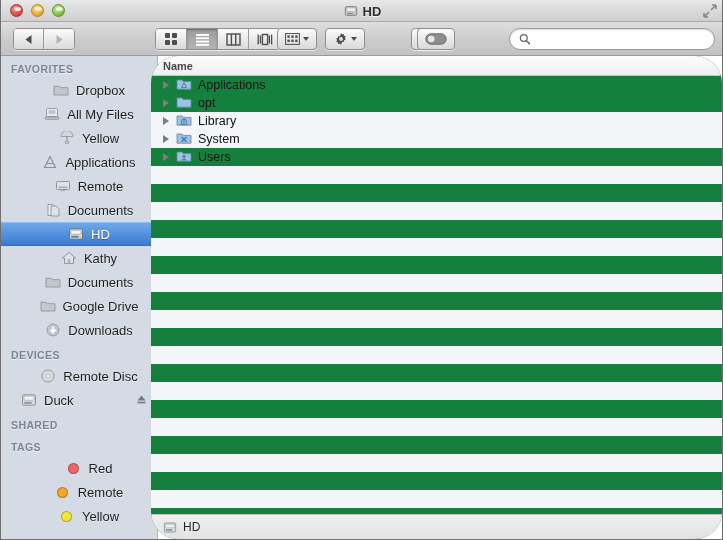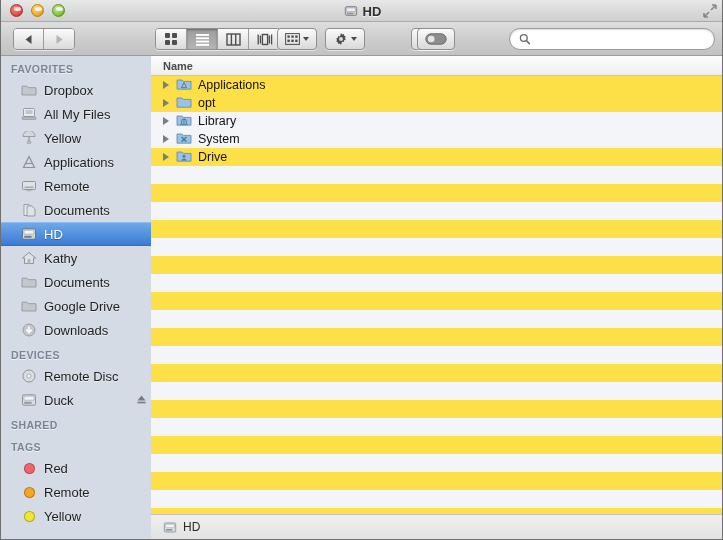--- a/index.html
+++ b/index.html
@@ -81,34 +81,34 @@
   
   #sidebar {
     position:absolute; top:56px; left:0; width:157px; bottom:0;
     background:#d5dbe4; border-right:1px solid #b4b4b4; overflow:hidden;
   }
   .sb-header { font-size:10.5px; font-weight:bold; color:#7b8494;
       letter-spacing:.4px; padding:7px 0 3px 10px;
       text-shadow:0 1px 0 rgba(255,255,255,.65); }
   .sb-item { height:24px; display:flex; align-items:center; padding-left:20px;
       gap:7px; font-size:13px; color:#1d1d1d; cursor:default;
-      text-shadow:0 1px 0 rgba(255,255,255,.5); }
+      text-shadow:0 1px 0 rgba(255,255,255,.5);justify-content:center; }
   .sb-item.sel { background:linear-gradient(to bottom,#6ea9e8,#3a7ad4);
       color:#fff; text-shadow:0 1px 0 rgba(0,0,0,.28);
       border-top:1px solid #8cbdee; border-bottom:1px solid #2f6ec4; }
   .sb-ico { width:16px; height:16px; flex:0 0 16px; display:flex;
       align-items:center; justify-content:center; }
   .sb-label { white-space:nowrap; overflow:hidden; }
   .eject { margin-left:auto; margin-right:10px; opacity:.6; }
   .tagdot { width:11px; height:11px; border-radius:50%;
       border:1px solid rgba(0,0,0,.26); }
 
   
   #content { position:absolute; top:56px; left:150px; right:0; bottom:0;
-      background:#fde047; overflow:hidden; }
+      background:#15803d; overflow:hidden;border-radius:27px; }
   #col-header { height:20px;
       background:linear-gradient(to bottom,#fdfdfd,#eeeeee);
       border-bottom:1px solid #c4c4c4; display:flex; align-items:center; }
   #col-name { font-size:11px; font-weight:bold; color:#494949;
       padding-left:12px; cursor:default; }
   #rows { position:absolute; top:20px; left:0; right:0; bottom:25px;
       overflow:hidden; }
   .row { height:18px; display:flex; align-items:center; cursor:default; }
   .row.alt { background:#f4f5f9; }
   .tri { width:0;height:0;border-top:4.5px solid transparent;
@@ -472,21 +472,21 @@
 
       <div class="row">
         <span class="tri"></span>
         <span class="row-ico">
           <svg width="16" height="14" viewBox="0 0 16 14">
             <path d="M1 3h5l1.3 1.4H15V12.2H1z" fill="#9cc2e3" stroke="#5e86ab" stroke-width=".8"></path>
             <circle cx="8" cy="7.2" r="1.5" fill="#4f7ca8"></circle>
             <path d="M5.3 11.4 A2.9 2.9 0 0 1 10.7 11.4 z" fill="#4f7ca8"></path>
           </svg>
         </span>
-        <span class="row-label">Drive</span>
+        <span class="row-label">Users</span>
       </div>
 
       <div class="row alt"></div>
       <div class="row"></div>
       <div class="row alt"></div>
       <div class="row"></div>
       <div class="row alt"></div>
       <div class="row"></div>
       <div class="row alt"></div>
       <div class="row"></div>

